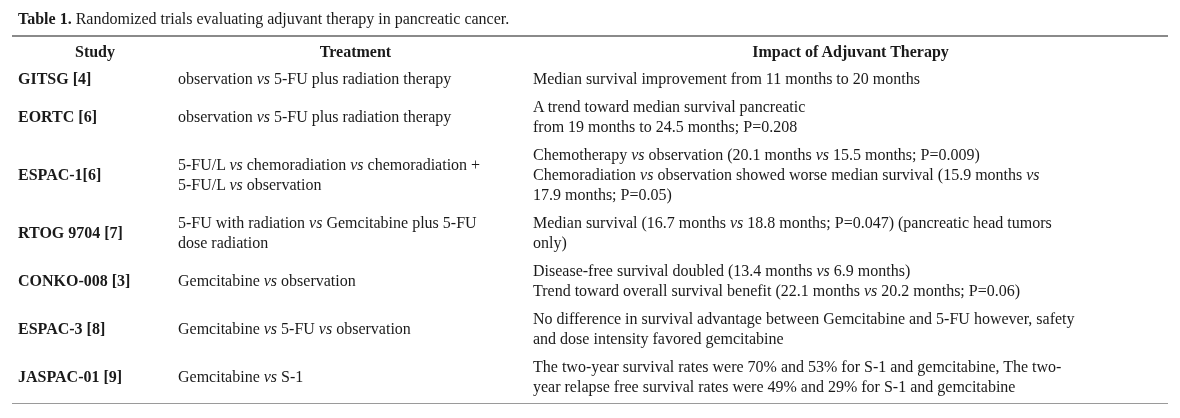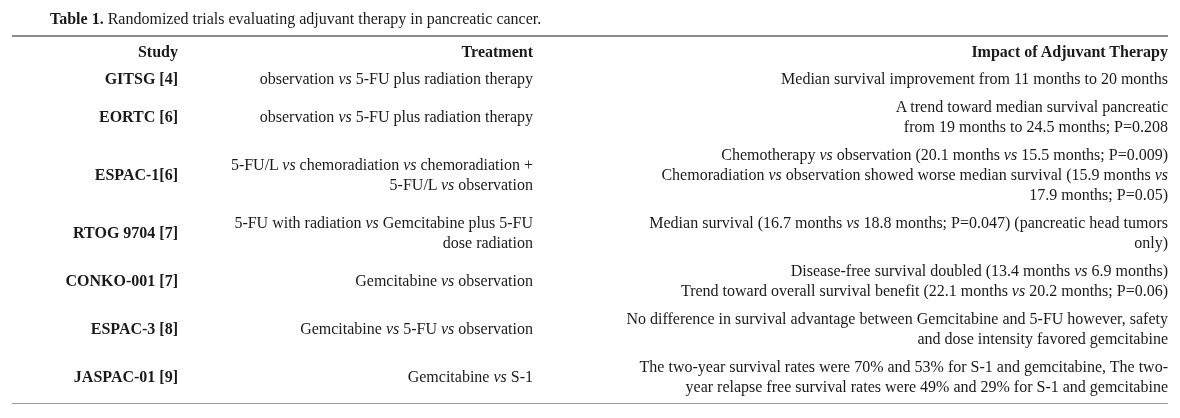--- a/index.html
+++ b/index.html
@@ -15,21 +15,20 @@
     font-family: "Liberation Serif", "DejaVu Serif", serif;
     font-size: 16px;
     color: #1a1a1a;
     overflow: hidden;
     box-sizing: border-box;
     padding: 6px 12px 0 12px;
   }
   .caption {
     padding: 2px 0 6px 6px;
     line-height: 21px;
-    margin-left: 32px;
   }
   .caption .label {
     font-weight: bold;
     margin-right: 4px;
   }
   .rule-top {
     border-top: 2px solid #8a8a8a;
     height: 0;
   }
   .rule-bottom {
@@ -39,29 +38,28 @@
   }
   table.trials {
     table-layout: fixed;
     width: 100%;
     border-collapse: collapse;
   }
   col.c-study  { width: 166px; }
   col.c-treat  { width: 355px; }
   th {
     font-weight: bold;
-    text-align: right;
+    text-align: center;
     padding: 5px 0 3px 0;
     line-height: 20px;
   }
   td {
     vertical-align: middle;
     padding: 4px 0;
     line-height: 20px;
-    text-align: right;
   }
   td.study {
     font-weight: bold;
     padding-left: 6px;
   }
   td.impact .para + .para {
   }
   .ln { white-space: nowrap; }
   i { }
 </style>
@@ -141,21 +139,21 @@
         </td>
         <td class="impact">
           <div class="para">
             <div class="ln">Median survival (16.7 months <i>vs</i> 18.8 months; P=0.047) (pancreatic head tumors</div>
             <div class="ln">only)</div>
           </div>
         </td>
       </tr>
 
       <tr>
-        <td class="study">CONKO-001 [7]</td>
+        <td class="study">CONKO-008 [3]</td>
         <td class="treat">
           <div class="ln">Gemcitabine <i>vs</i> observation</div>
         </td>
         <td class="impact">
           <div class="para">
             <div class="ln">Disease-free survival doubled (13.4 months <i>vs</i> 6.9 months)</div>
             <div class="ln">Trend toward overall survival benefit (22.1 months <i>vs</i> 20.2 months; P=0.06)</div>
           </div>
         </td>
       </tr>

